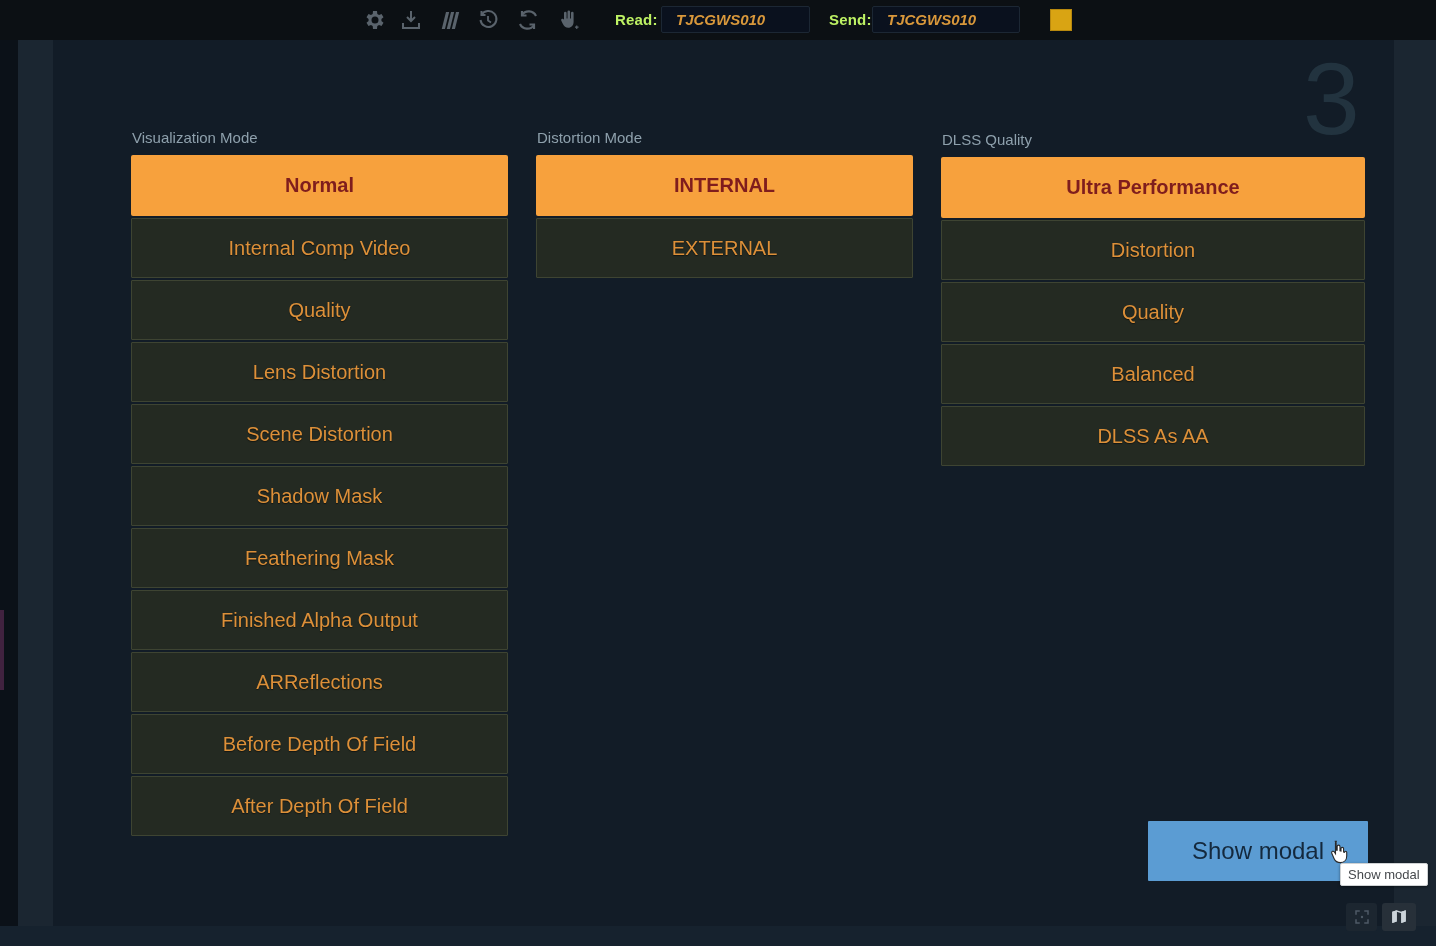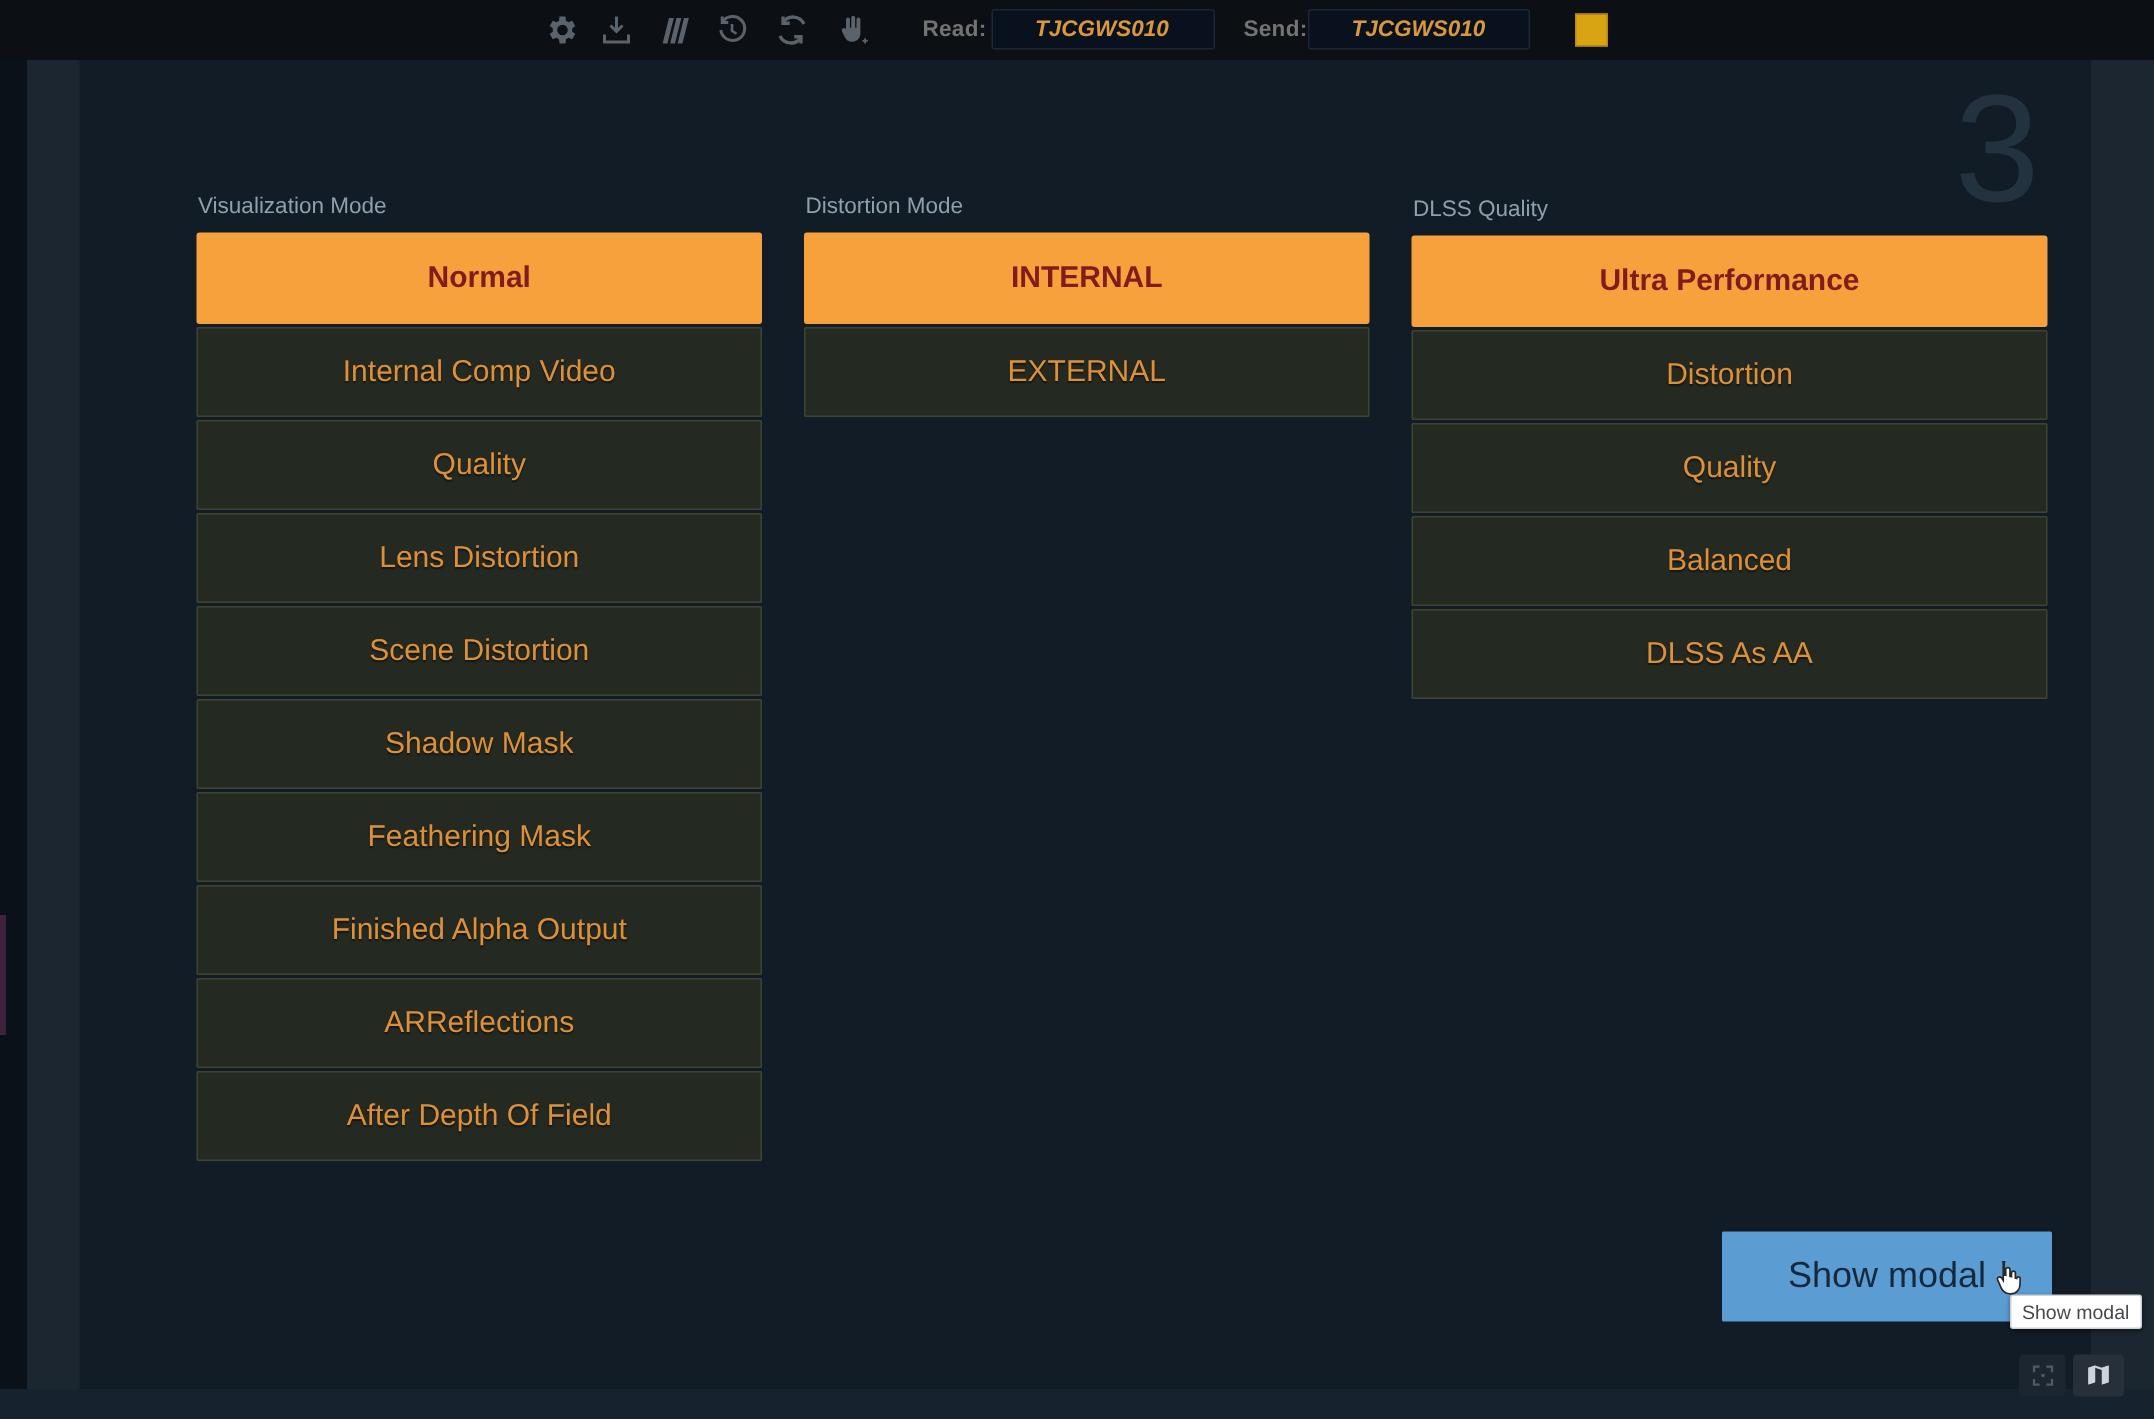--- a/index.html
+++ b/index.html
@@ -11,24 +11,24 @@
   }
   
   .left-strip{position:absolute;left:0;top:40px;width:18px;height:886px;background:#0b1118;}
   .main-panel{position:absolute;left:53px;top:40px;width:1341px;height:886px;background:#121c27;}
   .bottom-band{position:absolute;left:0;top:926px;width:1436px;height:20px;background:#16222e;}
   .artifact{position:absolute;width:4px;background:#6d3260;opacity:.55;}
   
   .toolbar{position:absolute;left:0;top:0;width:1436px;height:40px;background:#0c1014;z-index:10;}
   .tool-icon{position:absolute;top:8px;width:24px;height:24px;color:#5a636c;cursor:pointer;}
   .tool-icon svg{width:24px;height:24px;display:block;}
-  .tb-label{position:absolute;top:11px;color:#737373;font-size:15px;font-weight:700;letter-spacing:.2px;}
+  .tb-label{position:absolute;top:11px;color:#bef264;font-size:15px;font-weight:700;letter-spacing:.2px;}
   .tb-input{position:absolute;top:6px;height:27px;background:#0a111e;border:1px solid #1c2734;border-radius:2px;
     color:#d9983b;font-family:"Liberation Sans",sans-serif;font-size:15px;font-style:italic;font-weight:700;
-    padding:0 28px;box-sizing:border-box;outline:none;}
+    padding:0 14px;box-sizing:border-box;outline:none;}
   .status-swatch{position:absolute;left:1050px;top:9px;width:22px;height:22px;background:#d9a413;border:1px solid #b8880e;box-sizing:border-box;cursor:pointer;}
   
   .watermark{position:absolute;left:1303px;top:48px;font-size:102px;line-height:1;font-weight:200;color:#22333f;user-select:none;}
   
   .col{position:absolute;top:124px;}
   .col-title{color:#8ea0ac;font-size:15px;margin:5px 0 9px 1px;font-weight:400;}
   .opt{box-sizing:border-box;height:60px;margin-bottom:2px;display:flex;align-items:center;justify-content:center;
     background:#242a22;border:1px solid #3e4432;border-radius:1px;
     color:#dd9039;font-size:20px;cursor:pointer;text-shadow:0 1px 1px rgba(0,0,0,.5);}
   .opt.selected{background:#f7a13d;border:none;height:61px;color:#7f1d1d;font-weight:700;text-shadow:none;border-radius:2px;}
@@ -110,20 +110,21 @@
   <div class="opts">
       <div class="opt selected">Normal</div>
       <div class="opt">Internal Comp Video</div>
       <div class="opt">Quality</div>
       <div class="opt">Lens Distortion</div>
       <div class="opt">Scene Distortion</div>
       <div class="opt">Shadow Mask</div>
       <div class="opt">Feathering Mask</div>
       <div class="opt">Finished Alpha Output</div>
       <div class="opt">ARReflections</div>
+      <div class="opt">Before Depth Of Field</div>
       <div class="opt">After Depth Of Field</div>
     </div>
 </section>
 
 <section class="col" style="left:536px;width:377px">
   <h3 class="col-title">Distortion Mode</h3>
   <div class="opts">
       <div class="opt selected">INTERNAL</div>
       <div class="opt">EXTERNAL</div>
     </div>

